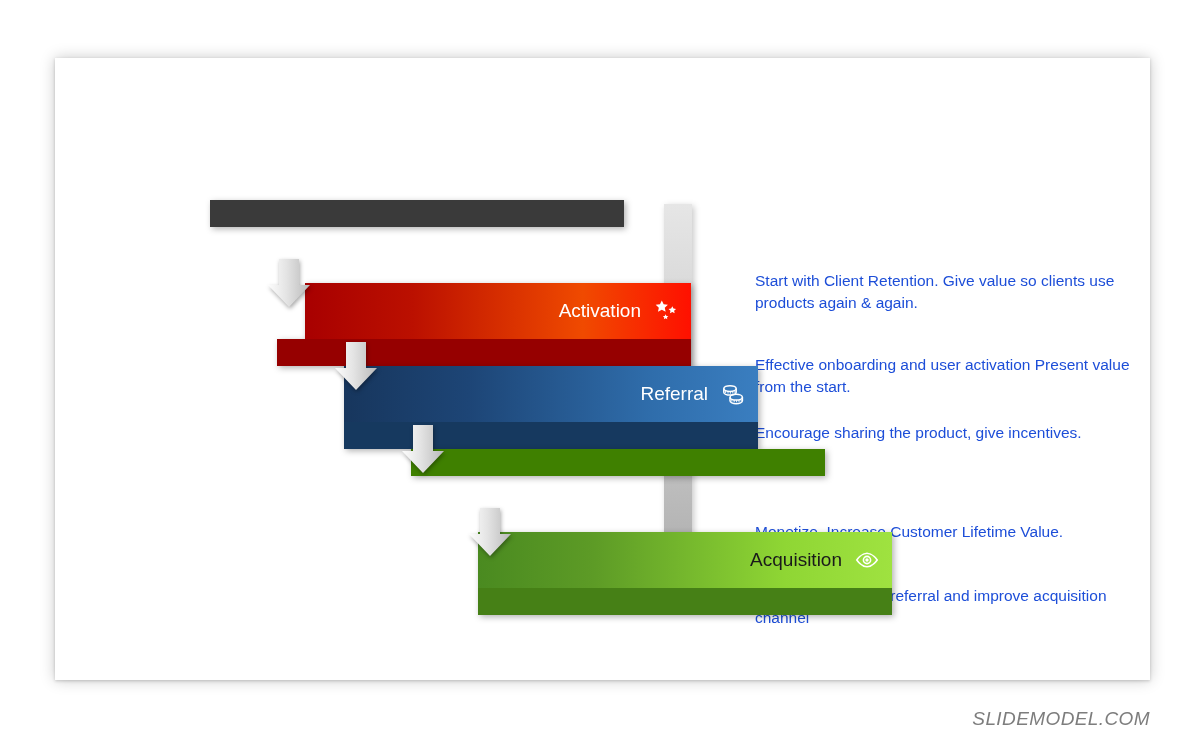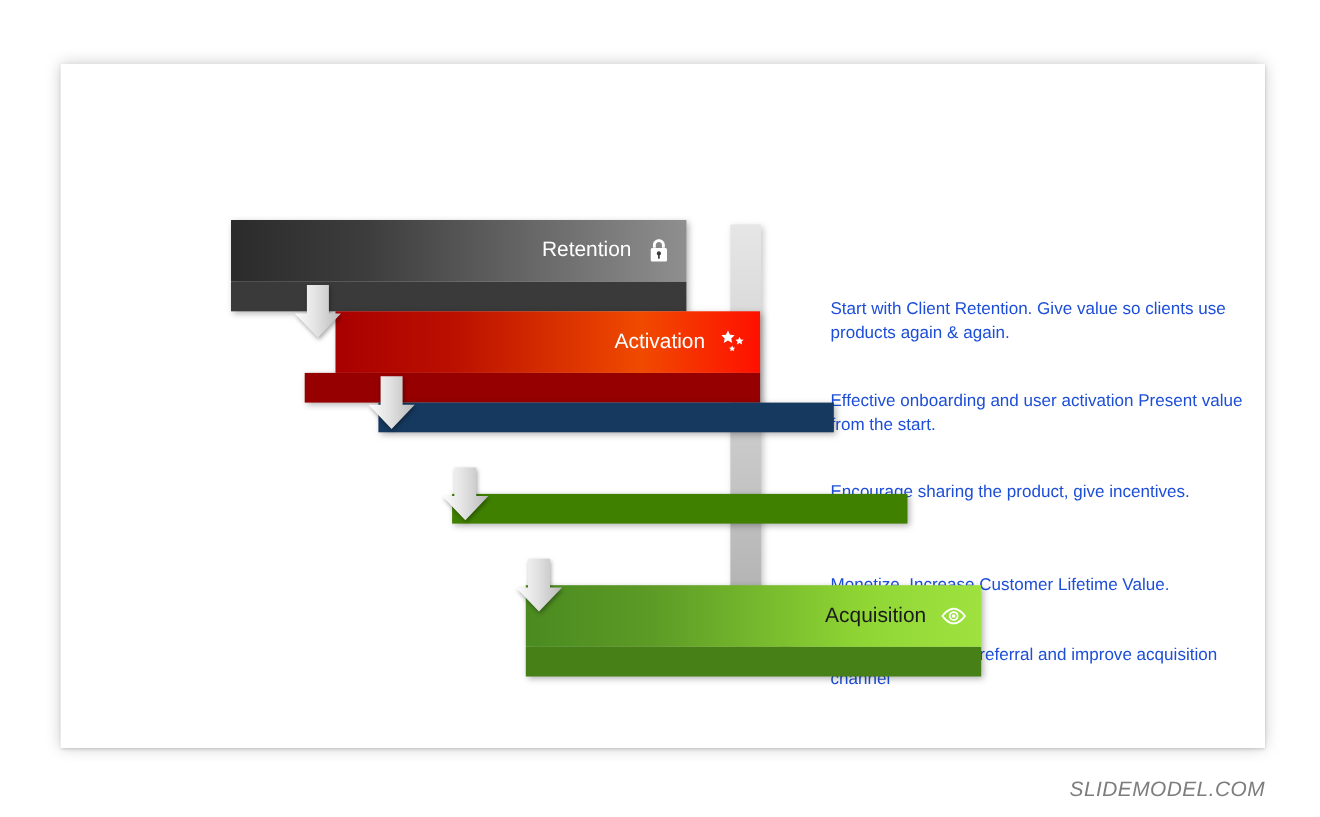--- a/index.html
+++ b/index.html
@@ -159,49 +159,55 @@
           <linearGradient id="spineGradV" x1="0" y1="0" x2="0" y2="1">
             <stop offset="0%" stop-color="#e6e6e6"></stop>
             <stop offset="60%" stop-color="#c4c4c4"></stop>
             <stop offset="100%" stop-color="#a9a9a9"></stop>
           </linearGradient>
         </defs>
         <path d="M6,4 L34,4 L34,358 L52,358 L52,344 L70,372 L52,400 L52,386 L6,386 Z" fill="url(#spineGradV)"></path>
       </svg>
 
       <div class="step" style="left:0px; top:0px; z-index:10;">
-        <div class="band-main" style="background:linear-gradient(to right,#2b2b2b 0%,#3d3d3d 30%,#6e6e6e 72%,#8f8f8f 100%);">
-          <div class="label-row">
-            <span class="label-txt" style="color:#ffffff">Retention</span>
-            <svg class="ico" viewBox="0 0 26 26">
-              <path d="M13 2.5c-3.1 0-5.4 2.3-5.4 5.2v2.6h2.6V7.7c0-1.6 1.2-2.8 2.8-2.8s2.8 1.2 2.8 2.8v2.6h2.6V7.7C18.4 4.8 16.1 2.5 13 2.5z" fill="#ffffff"></path>
-              <rect x="5.6" y="10.4" width="14.8" height="12.4" rx="1.4" fill="#ffffff"></rect>
-              <circle cx="13" cy="15.4" r="1.9" fill="#3a3a3a"></circle>
-              <rect x="12.25" y="16.2" width="1.5" height="4" fill="#3a3a3a"></rect>
-            </svg>
-          </div>
-        </div>
         <div class="band-sub" style="background:#3a3a3a"></div>
       </div>
 
       <div class="step" style="left:67px; top:83px; z-index:14;">
         <div class="band-main" style="background:linear-gradient(to right,#a80000 0%,#bb1000 28%,#f04a00 72%,#ff1000 100%);margin-left:28px;">
           <div class="label-row">
             <span class="label-txt" style="color:#ffffff">Activation</span>
             <svg class="ico" viewBox="0 0 26 26">
               <path d="M8.8 2.4l1.85 3.9 4.25.5-3.15 2.85.9 4.2-3.85-2.2-3.85 2.2.9-4.2L2.7 6.8l4.25-.5z" fill="#ffffff"></path>
               <path d="M19.3 8.2l1.15 2.4 2.6.3-1.95 1.75.56 2.6-2.36-1.36-2.36 1.36.56-2.6-1.95-1.75 2.6-.3z" fill="#ffffff"></path>
               <path d="M12.6 16.2l.85 1.75 1.9.22-1.43 1.3.41 1.9-1.73-1-1.73 1 .41-1.9-1.43-1.3 1.9-.22z" fill="#ffffff"></path>
             </svg>
           </div>
         </div>
         <div class="band-sub" style="background:#960000"></div>
       </div>
 
       <div class="step" style="left:134px; top:166px; z-index:18;">
+        <div class="band-main" style="background:linear-gradient(to right,#17365d 0%,#1d4576 30%,#2f6dab 74%,#3a7ec0 100%);">
+          <div class="label-row">
+            <span class="label-txt" style="color:#ffffff">Referral</span>
+            <svg class="ico" viewBox="0 0 26 26">
+              <g fill="none" stroke="#ffffff" stroke-width="1.5">
+                <ellipse cx="10" cy="7.6" rx="6.2" ry="2.9"></ellipse>
+                <path d="M3.8 7.6v3.6c0 1.6 2.8 2.9 6.2 2.9s6.2-1.3 6.2-2.9V7.6"></path>
+                <ellipse cx="16.2" cy="16.2" rx="6.2" ry="2.9"></ellipse>
+                <path d="M10 16.2v3.6c0 1.6 2.8 2.9 6.2 2.9s6.2-1.3 6.2-2.9v-3.6"></path>
+              </g>
+              <g stroke="#ffffff" stroke-width="1" opacity="0.9">
+                <path d="M5.6 9.9v2.2M8.0 10.4v2.2M10.4 10.5v2.2M12.8 10.4v2.2M15.0 9.9v2.2"></path>
+                <path d="M11.8 18.5v2.2M14.2 19.0v2.2M16.6 19.1v2.2M19.0 19.0v2.2M21.2 18.5v2.2"></path>
+              </g>
+            </svg>
+          </div>
+        </div>
         <div class="band-sub" style="background:#16395f"></div>
       </div>
 
       <div class="step" style="left:201px; top:249px; z-index:22;">
         <div class="band-sub" style="background:#3f8000"></div>
       </div>
 
       <div class="step" style="left:268px; top:332px; z-index:26;border-radius:26px;">
         <div class="band-main" style="background:linear-gradient(to right,#4a8a20 0%,#5d9b26 28%,#8fd634 74%,#9fe240 100%);">
           <div class="label-row">
@@ -237,21 +243,21 @@
 
       <svg class="conn" style="left:257px; top:306px;" viewBox="0 0 46 52">
         <path d="M13,2 L33,2 L33,28 L44,28 L23,50 L2,28 L13,28 Z" fill="url(#cg)"></path>
       </svg>
 
     </div>
 
     <div id="descs">
       <div class="desc" style="top:0px">Start with Client Retention. Give value so clients use products again &amp; again.</div>
       <div class="desc" style="top:84px">Effective onboarding and user activation Present value from the start.</div>
-      <div class="desc" style="top:167px">Encourage sharing the product, give incentives.</div>
+      <div class="desc" style="top:152px">Encourage sharing the product, give incentives.</div>
       <div class="desc" style="top:251px">Monetize. Increase Customer Lifetime Value.</div>
       <div class="desc" style="top:315px">Encourage product referral and improve acquisition channel</div>
     </div>
 
   </div>
 
   <div id="watermark">SLIDEMODEL.COM</div>
 
 </div>
 

